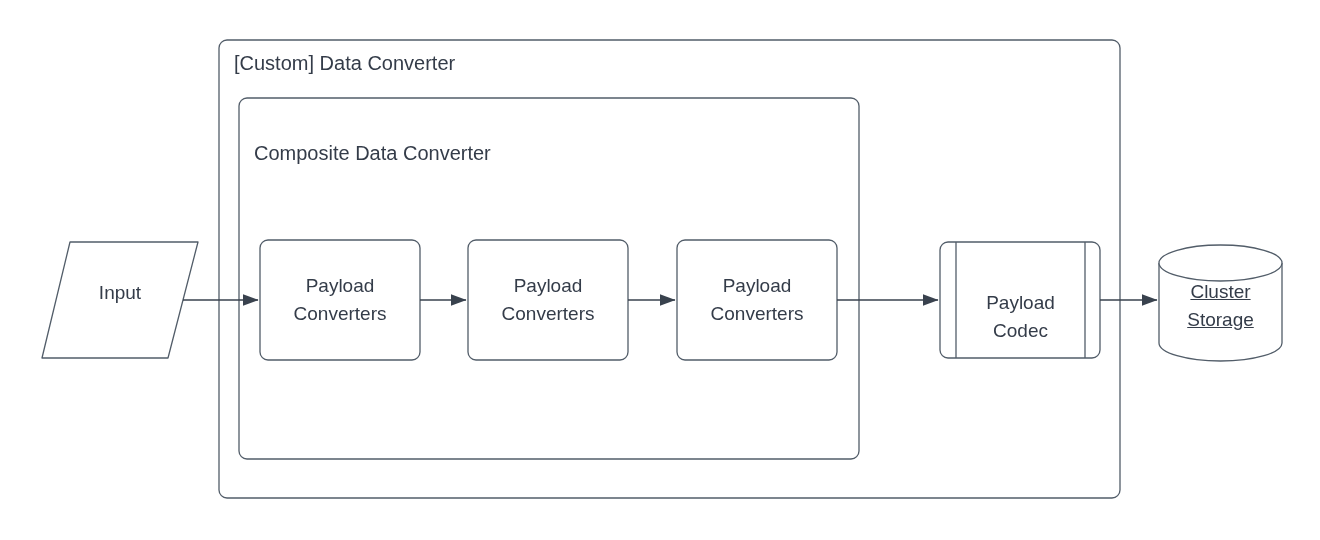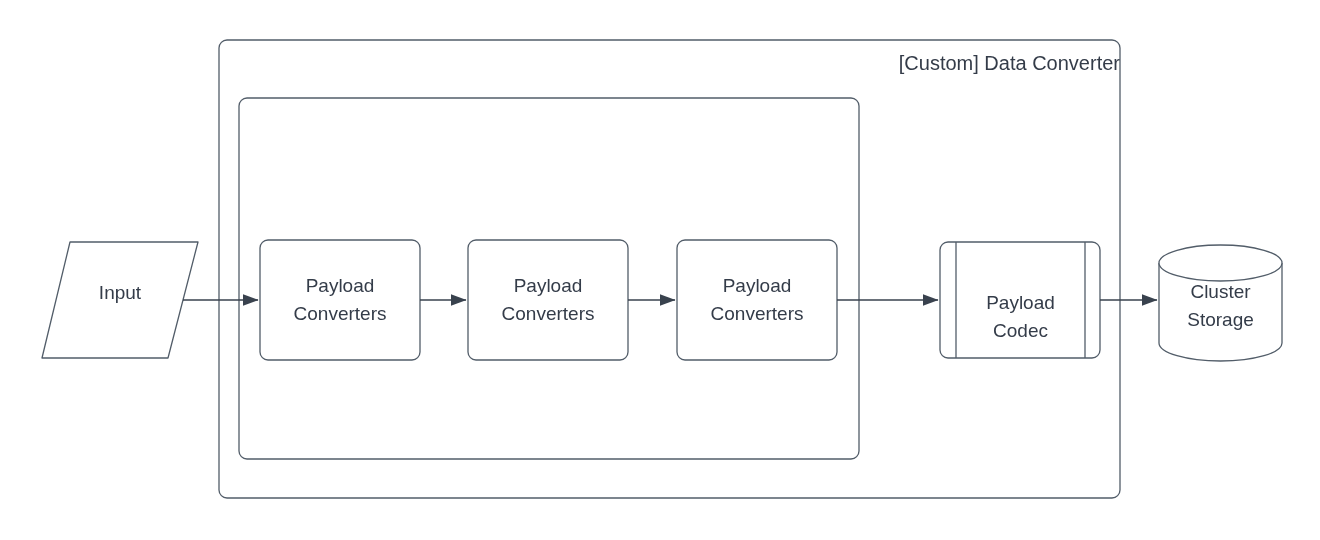--- a/index.html
+++ b/index.html
@@ -29,24 +29,25 @@
     align-items: center;
     justify-content: center;
     text-align: center;
     color: #343c49;
     font-size: 19px;
     line-height: 28px;
     white-space: normal;
   }
   .container-title {
     position: absolute;
-    text-align: right;
+    text-align: left;
     color: #343c49;
     font-size: 20px;
     line-height: 24px;
+    margin-left: 15px;
   }
 </style>
 </head>
 <body>
 
 <div class="canvas">
 
   <svg class="layer" width="1320" height="540" viewBox="0 0 1320 540">
     <defs>
       <marker id="arrowhead" markerUnits="userSpaceOnUse" markerWidth="18" markerHeight="14" refX="15.5" refY="6" orient="auto">
@@ -77,26 +78,27 @@
 
     <line x1="183" y1="300" x2="258" y2="300" stroke="#39424e" stroke-width="1.6" marker-end="url(#arrowhead)"></line>
     <line x1="420" y1="300" x2="466" y2="300" stroke="#39424e" stroke-width="1.6" marker-end="url(#arrowhead)"></line>
     <line x1="628" y1="300" x2="675" y2="300" stroke="#39424e" stroke-width="1.6" marker-end="url(#arrowhead)"></line>
     <line x1="837" y1="300" x2="938" y2="300" stroke="#39424e" stroke-width="1.6" marker-end="url(#arrowhead)"></line>
     <line x1="1100" y1="300" x2="1157" y2="300" stroke="#39424e" stroke-width="1.6" marker-end="url(#arrowhead)"></line>
   </svg>
 
   <div class="container-title" style="left:219px; top:51px; width:901px;">[Custom] Data Converter</div>
 
+  <div class="container-title" style="left:239px; top:141px; width:620px;">Composite Data Converter</div>
 
   <div class="label" style="left:50px; top:242px; width:140px; height:101px;">Input</div>
 
   <div class="label" style="left:275px; top:240px; width:130px; height:120px;">Payload Converters</div>
 
   <div class="label" style="left:483px; top:240px; width:130px; height:120px;">Payload Converters</div>
 
   <div class="label" style="left:692px; top:240px; width:130px; height:120px;">Payload Converters</div>
 
   <div class="label" style="left:958px; top:242px; width:125px; height:150px;">Payload Codec</div>
 
-  <div class="label" style="left:1165px; top:250px; width:111px; height:112px;">Cluster Storage</div>
+  <div class="label" style="left:1165px; top:250px; width:111px; height:112px;text-decoration:underline;">Cluster Storage</div>
 
 </div>
 
 </body></html>

